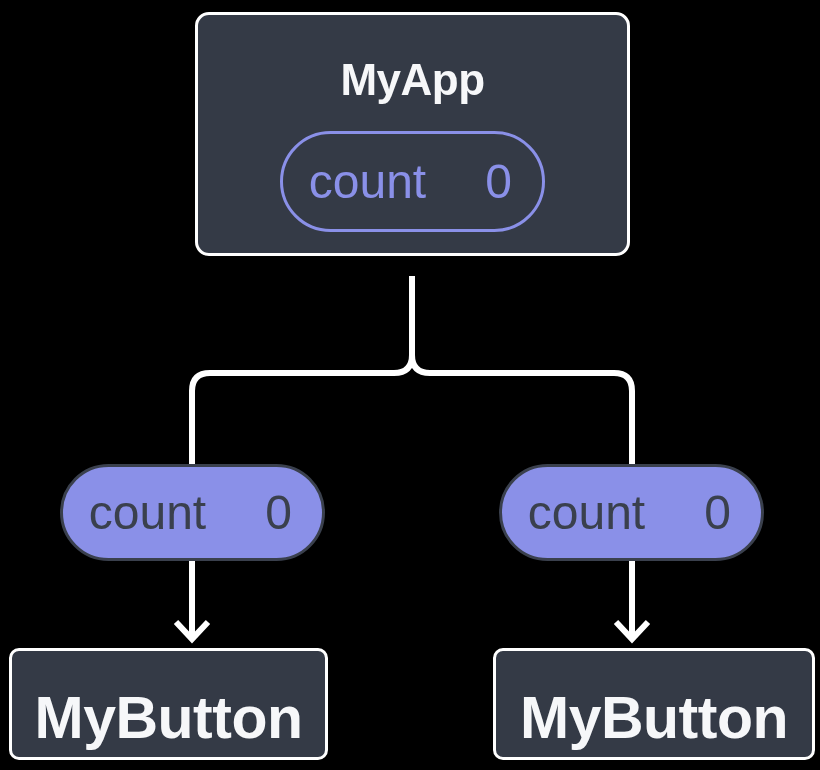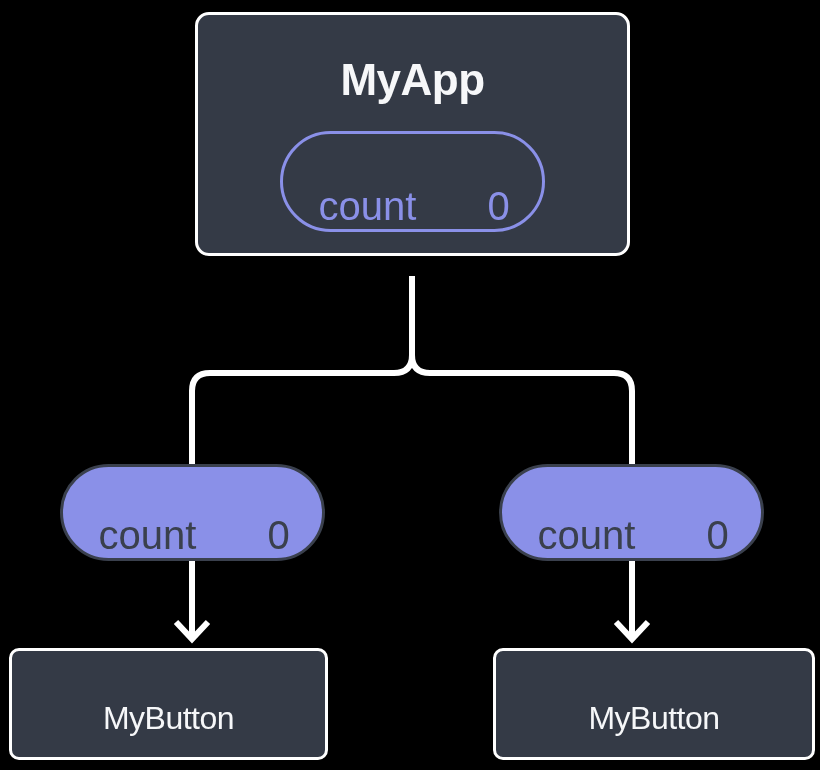--- a/index.html
+++ b/index.html
@@ -44,24 +44,24 @@
     text-align: center;
     color: var(--ink);
     font-size: 44px;
     font-weight: 700;
     letter-spacing: -0.5px;
   }
   .app-node .node-title { top: 40px; }
   .pill {
     position: absolute;
     display: flex;
-    align-items: flex-end;
+    align-items: center;
     border-radius: 999px;
     box-sizing: border-box;
-    font-size: 40px;
+    font-size: 48px;
     overflow: hidden;
   }
   .pill .cell {
     display: flex;
     align-items: center;
     justify-content: center;
   }
   .pill .cell.name { width: 169px; }
   .pill .cell.value { flex: 1; }
   .pill .pill-divider { width: 3px; }
@@ -85,22 +85,22 @@
   .button-node {
     top: 648px;
     height: 112px;
     border-radius: 10px;
     display: flex;
     align-items: center;
     justify-content: center;
   }
   .button-node .btn-title {
     color: var(--ink);
-    font-size: 32px;
-    font-weight: 400;
+    font-size: 59px;
+    font-weight: 700;
     letter-spacing: -0.5px;
     margin-top: 28px;
   }
   .button-left  { left: 9px;   width: 319px; }
   .button-right { left: 493px; width: 322px; }
 </style>
 </head>
 <body>
 
 <div class="canvas">

